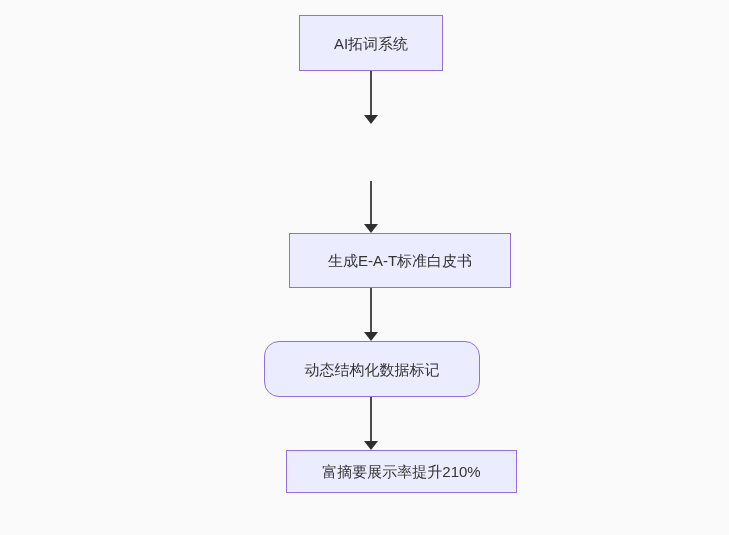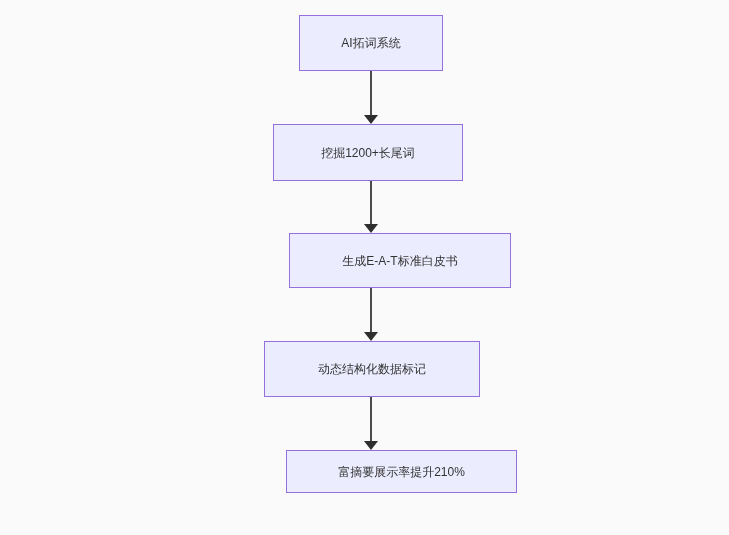--- a/index.html
+++ b/index.html
@@ -23,29 +23,29 @@
     background: var(--background);
   }
   .node {
     position: absolute;
     background: var(--node-fill);
     border: 1px solid var(--node-border);
     color: var(--text-color);
     display: flex;
     align-items: center;
     justify-content: center;
-    font-size: 12px;
+    font-size: 15px;
     line-height: 1;
     text-align: center;
     white-space: nowrap;
   }
   .n1 { left: 299px; top: 15px;  width: 144px; height: 56px; }
   .n2 { left: 273px; top: 124px; width: 190px; height: 57px; }
   .n3 { left: 261px; top: 233px; width: 222px; height: 55px; margin-left: 28px; }
-  .n4 { left: 264px; top: 341px; width: 216px; height: 56px; }
+  .n4 { left: 264px; top: 341px; width: 216px; height: 56px; border-radius: 15px; }
   .n5 { left: 258px; top: 450px; width: 231px; height: 43px; margin-left: 28px; }
 
   .edge {
     position: absolute;
     left: 363px;
     width: 15px;
     display: flex;
     flex-direction: column;
     align-items: center;
   }
@@ -72,23 +72,20 @@
 
   <div class="node n1">
     <span>AI拓词系统</span>
   </div>
 
   <div class="edge e1">
     <div class="edge-line"></div>
     <div class="edge-head"></div>
   </div>
 
-  <div class="node n2">
-    <span>挖掘1200+长尾词</span>
-  </div>
 
   <div class="edge e2">
     <div class="edge-line"></div>
     <div class="edge-head"></div>
   </div>
 
   <div class="node n3">
     <span>生成E-A-T标准白皮书</span>
   </div>
 

